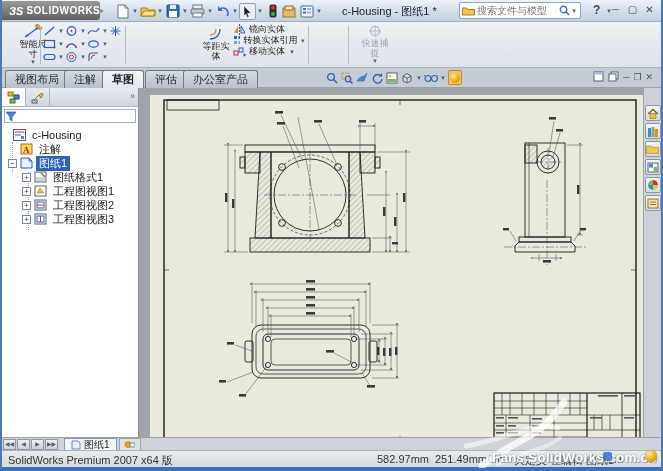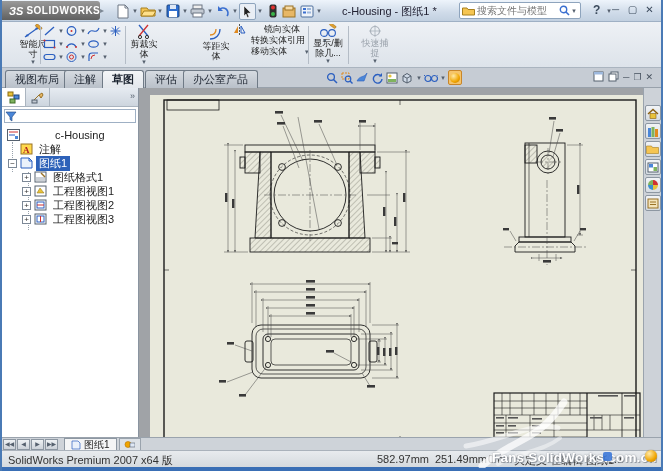--- a/index.html
+++ b/index.html
@@ -31,21 +31,21 @@
   
   .cmdbar{position:absolute;left:0;top:22px;width:100%;height:46px;
     background:linear-gradient(#eef1f5,#dde3ea);border-bottom:1px solid #aab4bf;}
   .grp{position:absolute;top:2px;height:42px;}
   .vsep{position:absolute;top:4px;width:1px;height:38px;background:#b4bcc6;}
   .bigbtn{display:flex;flex-direction:column;align-items:center;width:100%;}
   .bigbtn .lbl{font-size:9px;line-height:10px;text-align:center;color:#222;}
   .bigbtn .lbl.gray{color:#9aa2ab;}
   .dd{font-size:7px;color:#55606e;line-height:6px;}
   .skgrid{display:grid;grid-template-columns:14px 8px 14px 8px 14px 8px 14px;grid-auto-rows:13px;align-items:center;}
-  .mini{font-size:9px;line-height:11px;display:flex;gap:18px;align-items:center;white-space:nowrap;}
+  .mini{font-size:9px;line-height:11px;display:flex;gap:3px;align-items:center;white-space:nowrap;}
   
   .tabrow{position:absolute;left:0;top:68px;width:100%;height:20px;background:#c6ccd4;border-bottom:1px solid #98a1ab;}
   .rtab{position:absolute;top:2px;height:18px;padding:0 9px;line-height:17px;font-size:11px;
     background:linear-gradient(#d6dbe1,#b9c0c9);border:1px solid #6f7a86;border-bottom:none;
     border-radius:3px 3px 0 0;color:#1c2430;}
   .rtab.active{background:linear-gradient(#f4f6f8,#e3e7ec);font-weight:bold;}
   .hud{position:absolute;left:323px;top:2px;display:flex;align-items:center;gap:1px;}
   .hudbtn{width:14px;height:15px;display:flex;align-items:center;justify-content:center;}
   .hud-on{background:#f5c46a;border:1px solid #c8862a;border-radius:2px;}
   .docctl{position:absolute;right:8px;top:3px;display:flex;gap:4px;align-items:center;color:#45505d;font-size:9px;}
@@ -279,32 +279,20 @@
             <svg width="13" height="12">
               <path d="M2,10 V5 Q2,2 5,2 H11" fill="none" stroke="#2b5fc0" stroke-width="1.2"></path>
               <path d="M4,8 A4,4 0 0 1 8,4" fill="none" stroke="#d03030" stroke-width="1"></path>
             </svg>
           </span>
         <span class="caret">▾</span>
       </div>
     </div>
     <div class="vsep" style="left:123px;"></div>
 
-    <div class="grp" style="left:126px;width:32px;">
-      <div class="bigbtn">
-        <svg width="16" height="15">
-          <path d="M3,1 L12,12" stroke="#2b5fc0" stroke-width="1.3"></path>
-            <path d="M12,1 L3,12" stroke="#d03030" stroke-width="1.3"></path>
-          <circle cx="4" cy="13" r="1.6" fill="none" stroke="#333"></circle>
-            <circle cx="11" cy="13" r="1.6" fill="none" stroke="#333"></circle>
-        </svg>
-        <div class="lbl">剪裁实体</div>
-        <div class="dd">▾</div>
-      </div>
-    </div>
 
 
     <div class="grp" style="left:199px;width:30px;top:6px;">
       <div class="bigbtn">
         <svg width="16" height="13">
           <path d="M2,11 C8,11 12,7 12,1" fill="none" stroke="#2b5fc0" stroke-width="1.3"></path>
           <path d="M2,7 C6,7 8,5 8,1" fill="none" stroke="#e08a20" stroke-width="1.3"></path>
         </svg>
         <div class="lbl">等距实体</div>
       </div>
@@ -336,32 +324,20 @@
           <rect x="1" y="5" width="4" height="4" fill="none" stroke="#d03030"></rect>
             <rect x="6" y="2" width="4" height="4" fill="none" stroke="#2b5fc0"></rect>
           <path d="M10,9 h3 m-1.5,-1.5 v3" stroke="#2b5fc0"></path>
         </svg>
         <span class="lbl">移动实体</span>
         <span class="caret">▾</span>
       </div>
     </div>
     <div class="vsep" style="left:306px;"></div>
 
-    <div class="grp" style="left:309px;width:34px;">
-      <div class="bigbtn">
-        <svg width="18" height="14">
-          <circle cx="5" cy="9" r="3.4" fill="none" stroke="#2b5fc0" stroke-width="1.1"></circle>
-            <circle cx="13" cy="9" r="3.4" fill="none" stroke="#2b5fc0" stroke-width="1.1"></circle>
-          <path d="M8.4,9 h1.2" stroke="#2b5fc0"></path>
-          <rect x="10" y="0" width="7" height="2.6" rx="1" transform="rotate(35 13 2)" fill="#e0a030" stroke="#8a5f10" stroke-width=".4"></rect>
-        </svg>
-        <div class="lbl">显示/删除几...</div>
-        <div class="dd">▾</div>
-      </div>
-    </div>
     <div class="vsep" style="left:346px;"></div>
 
     <div class="grp" style="left:349px;width:30px;margin-left:9px;">
       <div class="bigbtn">
         <svg width="14" height="14">
           <circle cx="7" cy="7" r="4.5" fill="none" stroke="#aab2bb" stroke-width="1.2"></circle>
           <path d="M7,1 v12 M1,7 h12" stroke="#aab2bb" stroke-width=".8"></path>
         </svg>
         <div class="lbl gray">快速捕捉</div>
         <div class="dd">▾</div>
@@ -465,21 +441,21 @@
       <div class="filter">
         <svg width="12" height="11">
             <path d="M1,1 h10 l-4,5 v4 l-2,-1.5 v-2.5 z" fill="#4a86d8" stroke="#1c457f" stroke-width=".6"></path>
           </svg>
       </div>
 
       <div class="tree">
         <div class="dotline" style="left:10px;top:14px;height:30px;"></div>
         <div class="dotline" style="left:26px;top:44px;height:58px;"></div>
 
-        <div class="trow" style="padding-left:5px;gap:29px;">
+        <div class="trow" style="padding-left:11px;">
           <span class="ticon">
             <svg width="13" height="12">
                 <rect x="0.5" y="0.5" width="12" height="11" fill="#fff" stroke="#55606e"></rect>
                 <line x1="2" y1="3" x2="11" y2="3" stroke="#d03030"></line>
                 <line x1="2" y1="6" x2="8" y2="6" stroke="#2b5fc0"></line>
                 <rect x="8" y="7" width="3" height="3" fill="#4a86d8"></rect>
               </svg>
           </span>
           <span class="txt">c-Housing</span>
         </div>

